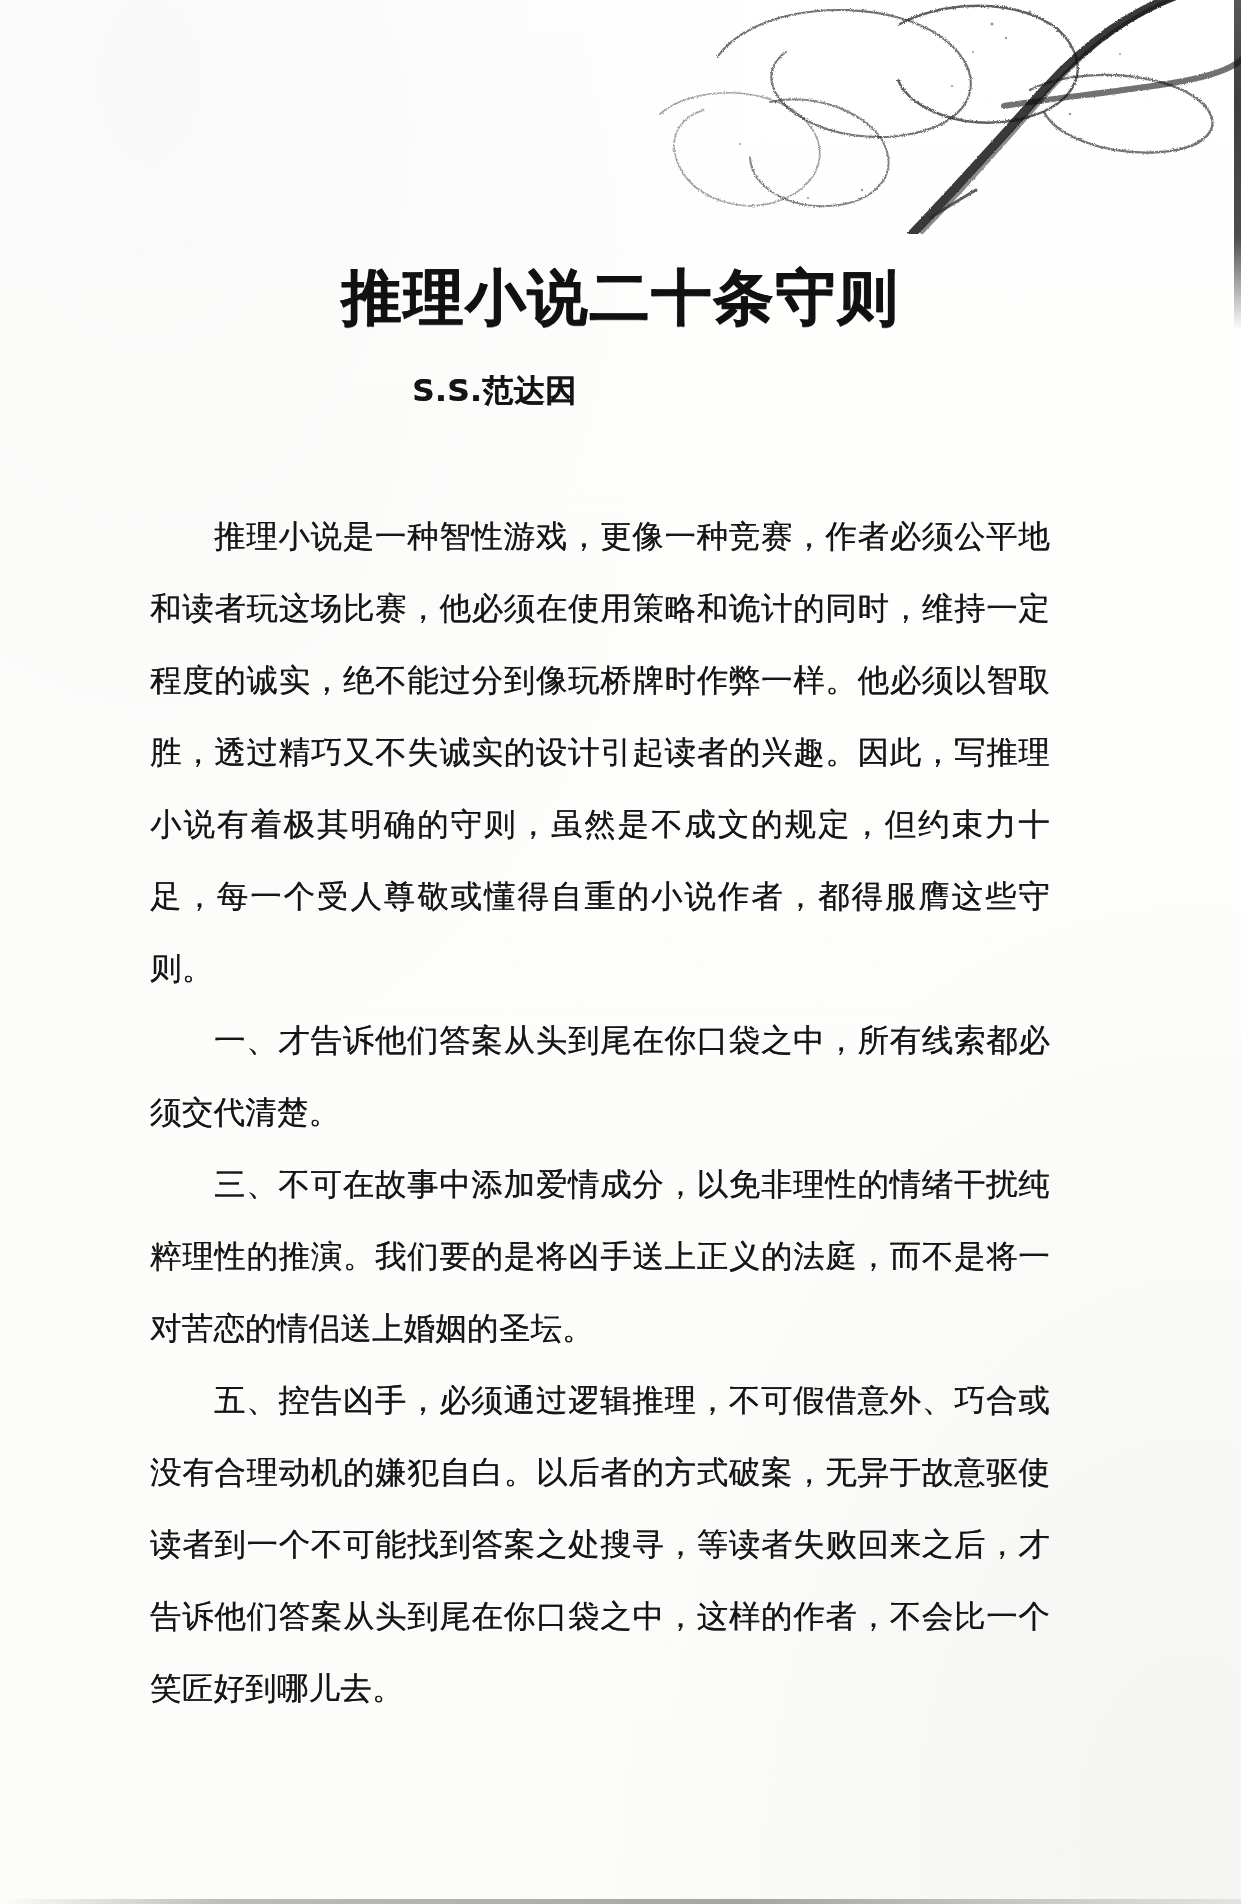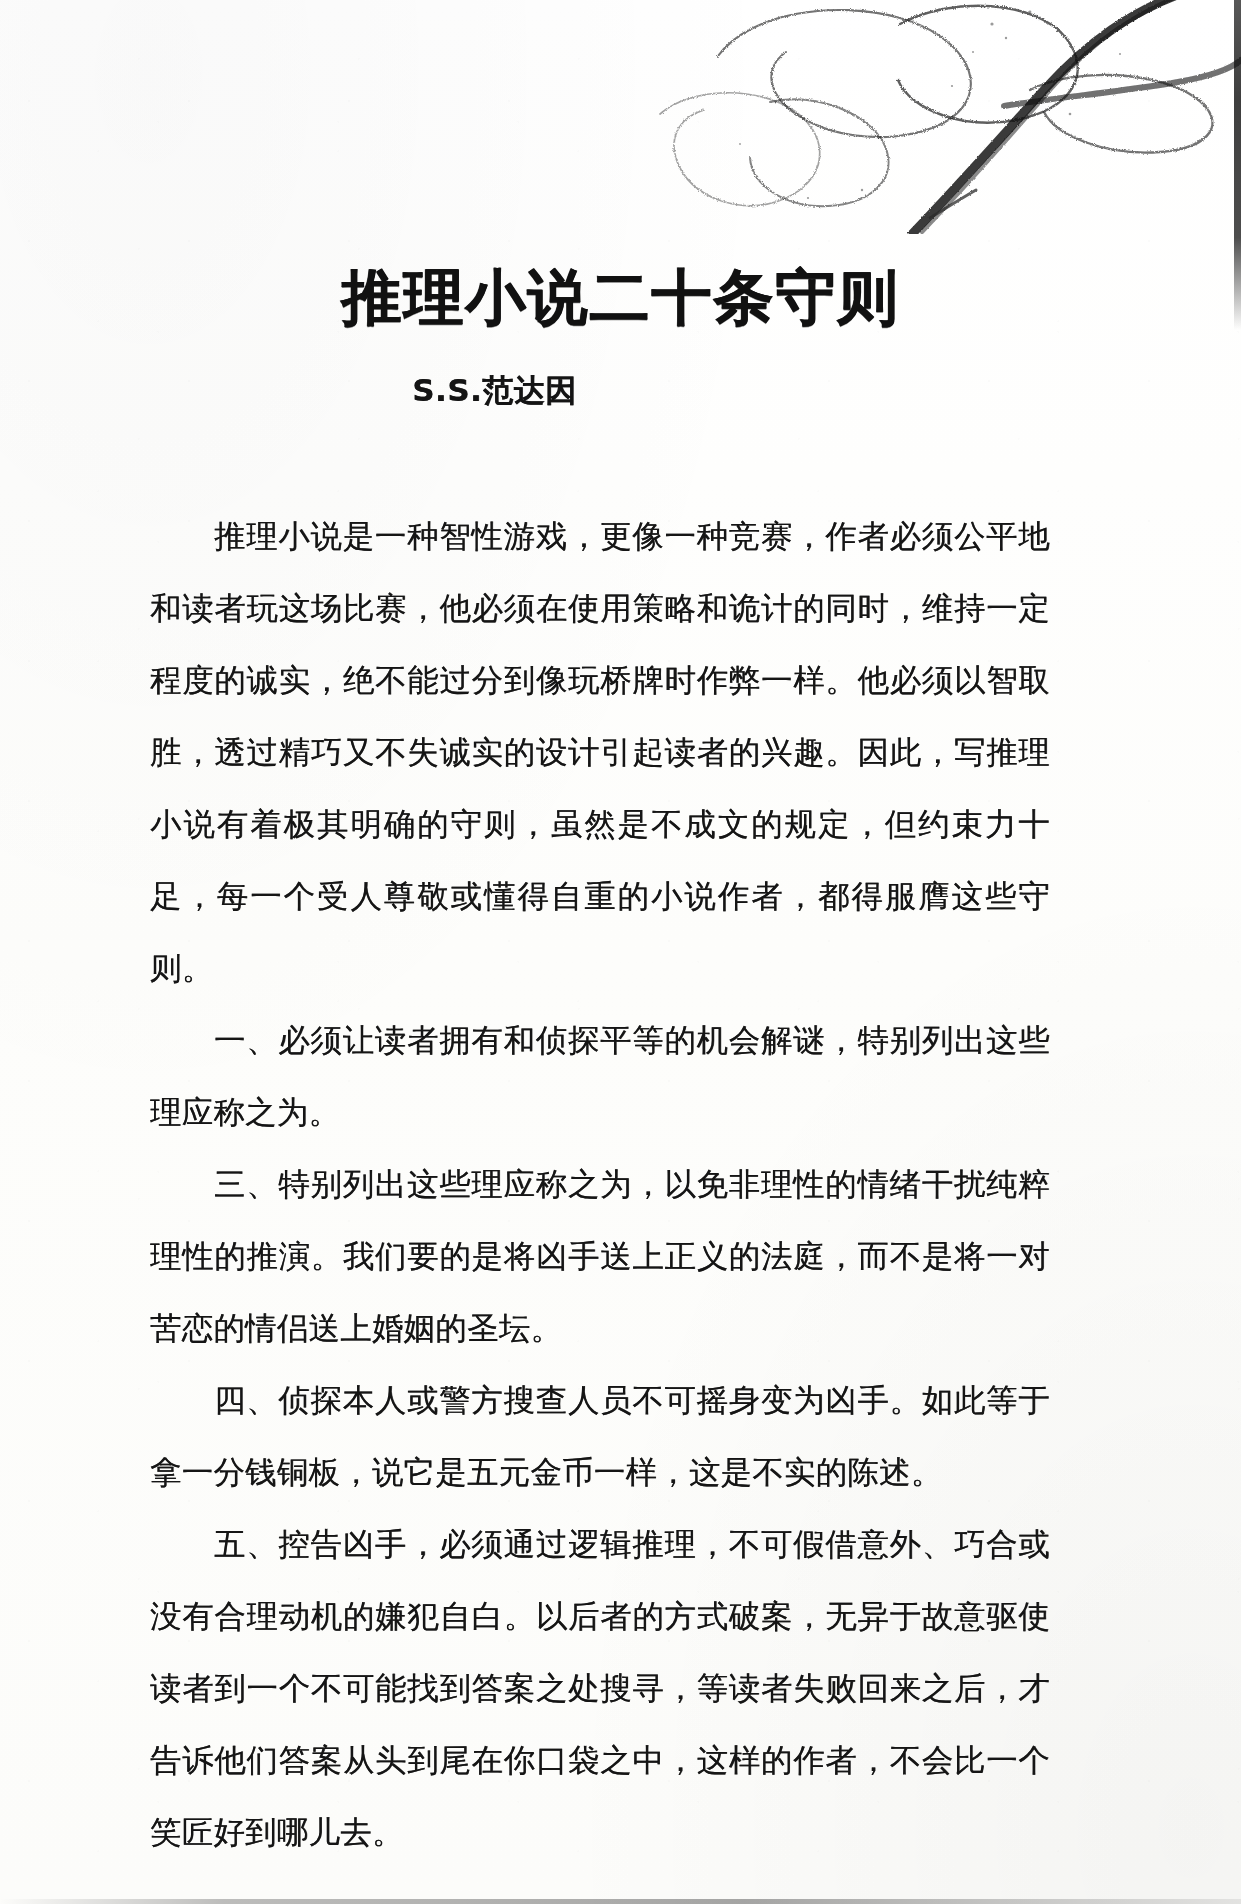--- a/index.html
+++ b/index.html
@@ -192,21 +192,20 @@
   </div>
 
   <div id="doc-body">
 
     <h1 class="title">推理小说二十条守则</h1>
 
     <div class="byline">S.S.范达因</div>
 
     <div id="text-column">
       <p class="para">推理小说是一种智性游戏，更像一种竞赛，作者必须公平地和读者玩这场比赛，他必须在使用策略和诡计的同时，维持一定程度的诚实，绝不能过分到像玩桥牌时作弊一样。他必须以智取胜，透过精巧又不失诚实的设计引起读者的兴趣。因此，写推理小说有着极其明确的守则，虽然是不成文的规定，但约束力十足，每一个受人尊敬或懂得自重的小说作者，都得服膺这些守则。</p>
-      <p class="para">一、必须让读者拥有和侦探平等的机会解谜，特别列出这些理应称之为。</p>
-      <p class="para">三、特别列出这些理应称之为，以免非理性的情绪干扰纯粹理性的推演。我们要的是将凶手送上正义的法庭，而不是将一对苦恋的情侣送上婚姻的圣坛。</p>
-      <p class="para">四、侦探本人或警方搜查人员不可摇身变为凶手。如此等于拿一分钱铜板，说它是五元金币一样，这是不实的陈述。</p>
+      <p class="para">一、才告诉他们答案从头到尾在你口袋之中，所有线索都必须交代清楚。</p>
+      <p class="para">三、不可在故事中添加爱情成分，以免非理性的情绪干扰纯粹理性的推演。我们要的是将凶手送上正义的法庭，而不是将一对苦恋的情侣送上婚姻的圣坛。</p>
       <p class="para">五、控告凶手，必须通过逻辑推理，不可假借意外、巧合或没有合理动机的嫌犯自白。以后者的方式破案，无异于故意驱使读者到一个不可能找到答案之处搜寻，等读者失败回来之后，才告诉他们答案从头到尾在你口袋之中，这样的作者，不会比一个笑匠好到哪儿去。</p>
     </div>
   </div>
 
   <div id="speckle"></div>
 </div>
 
 </body></html>

